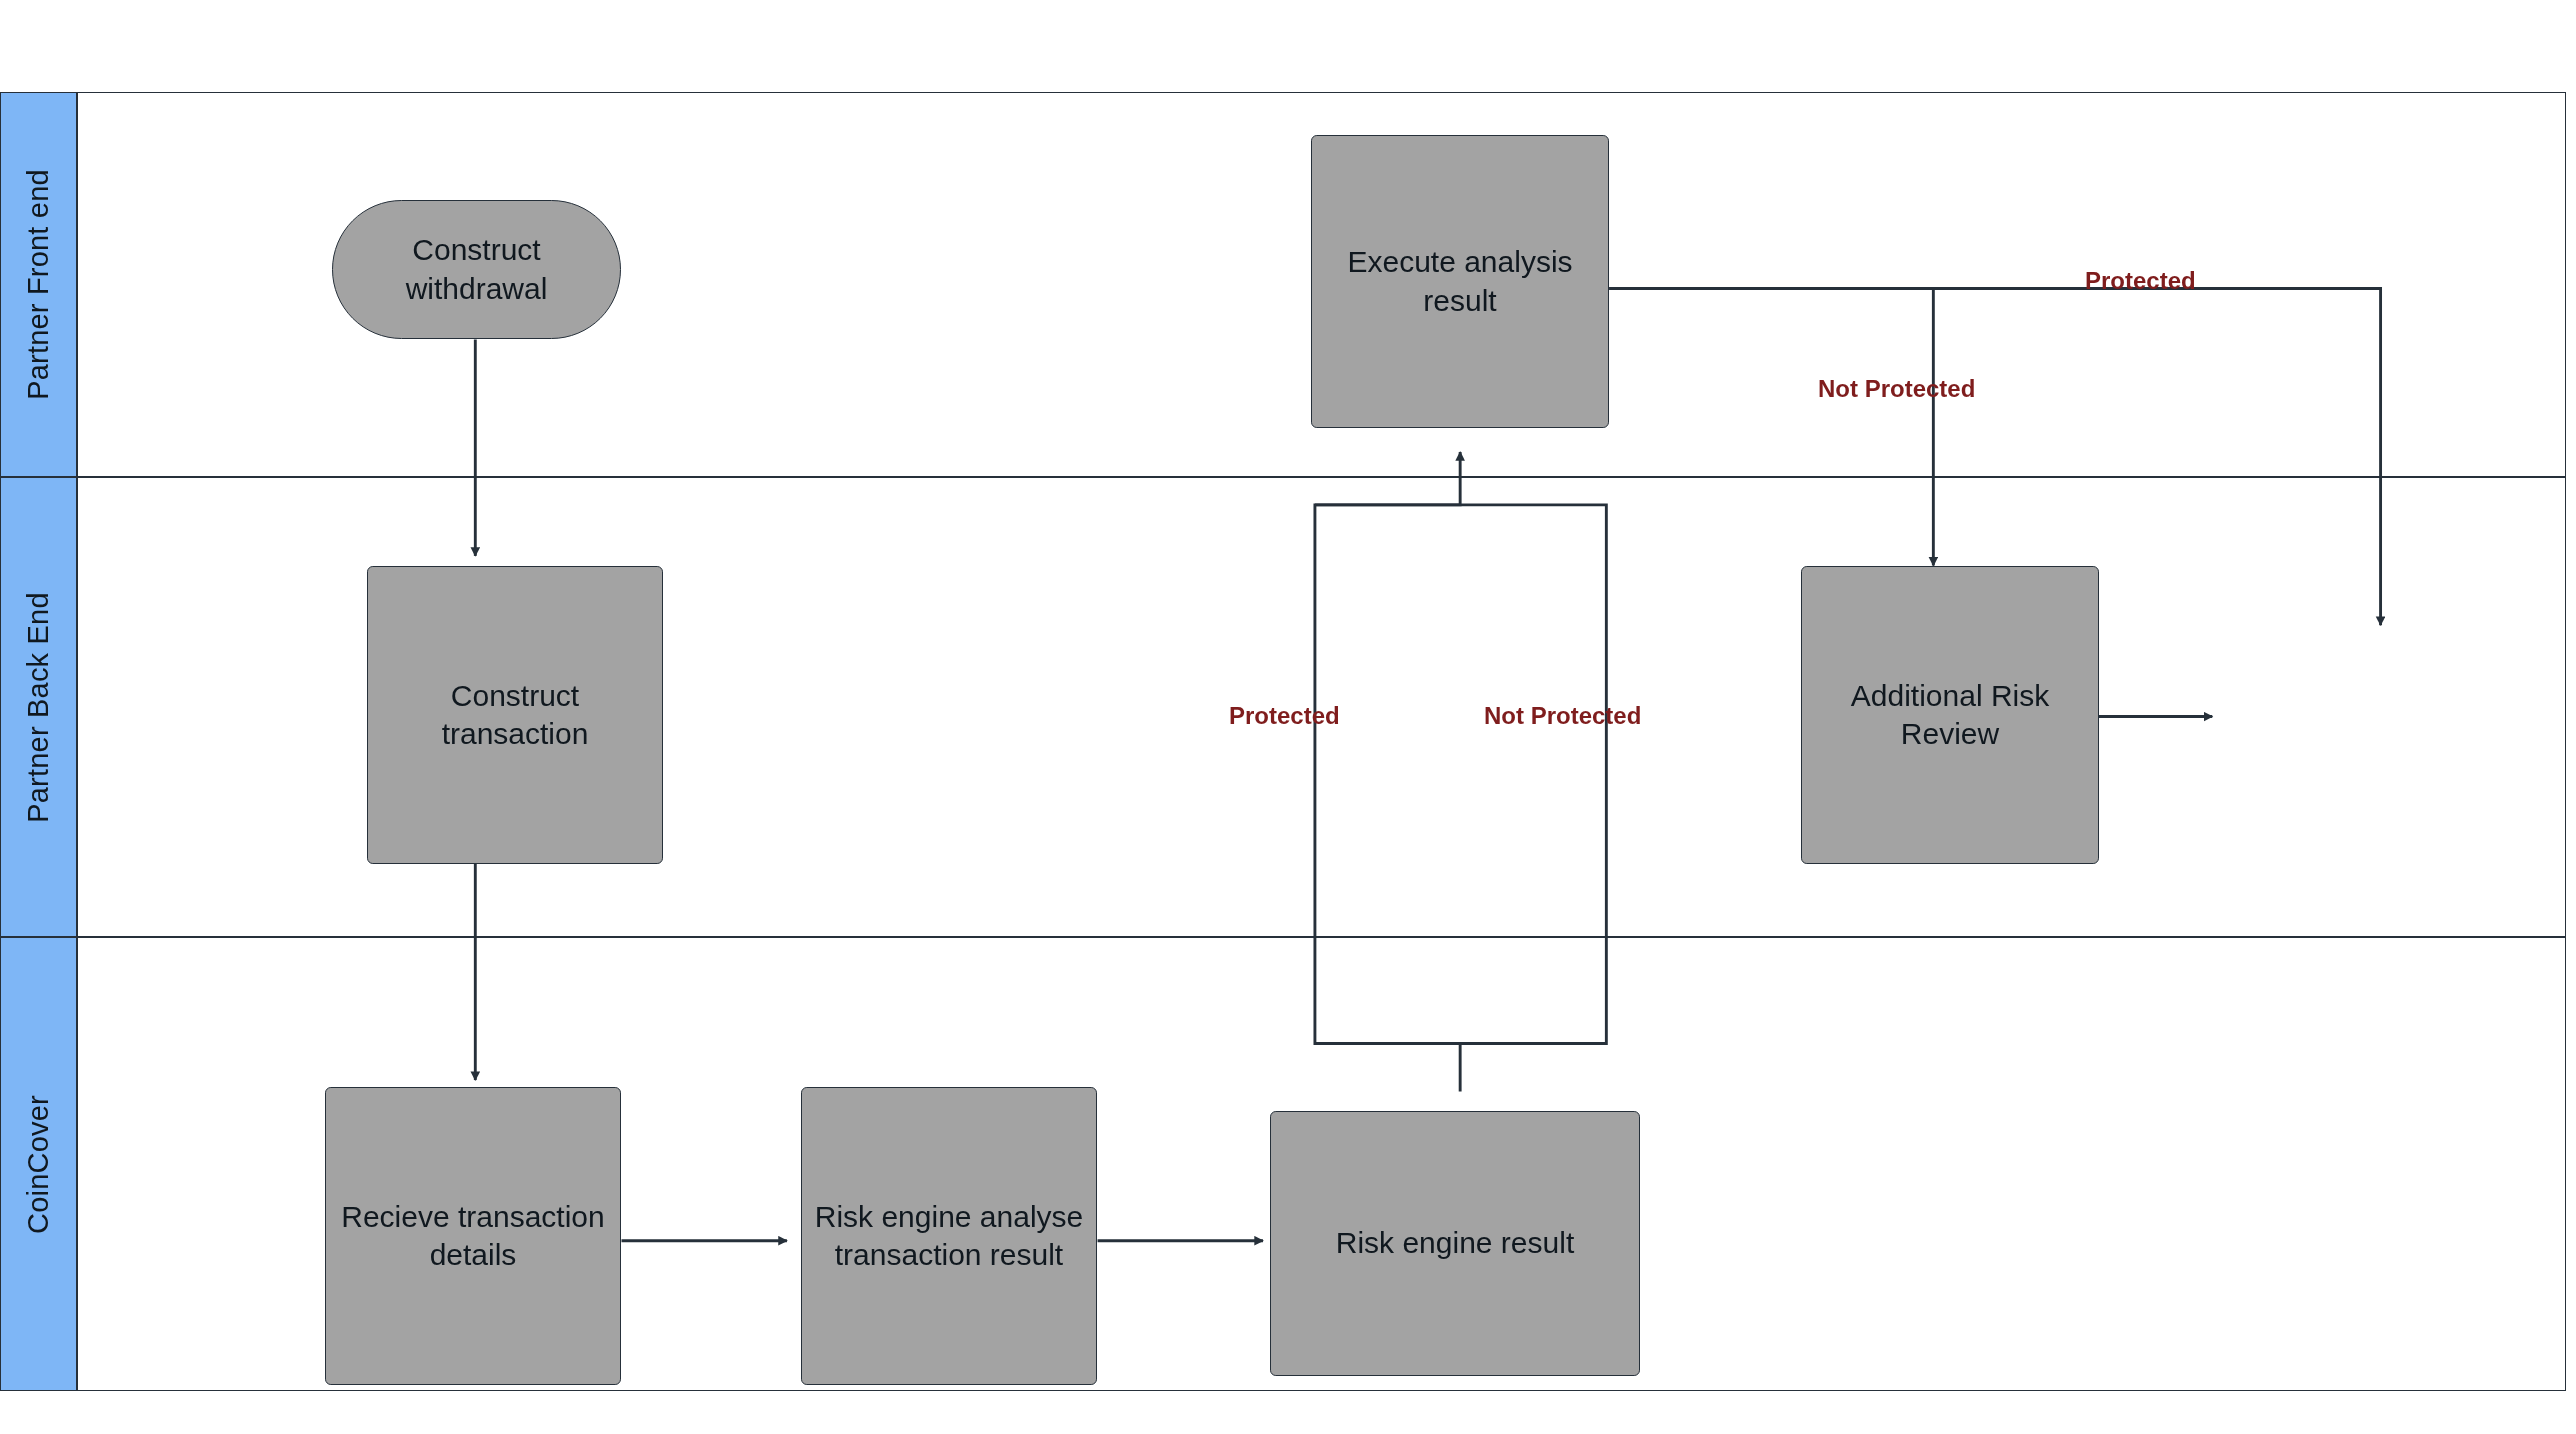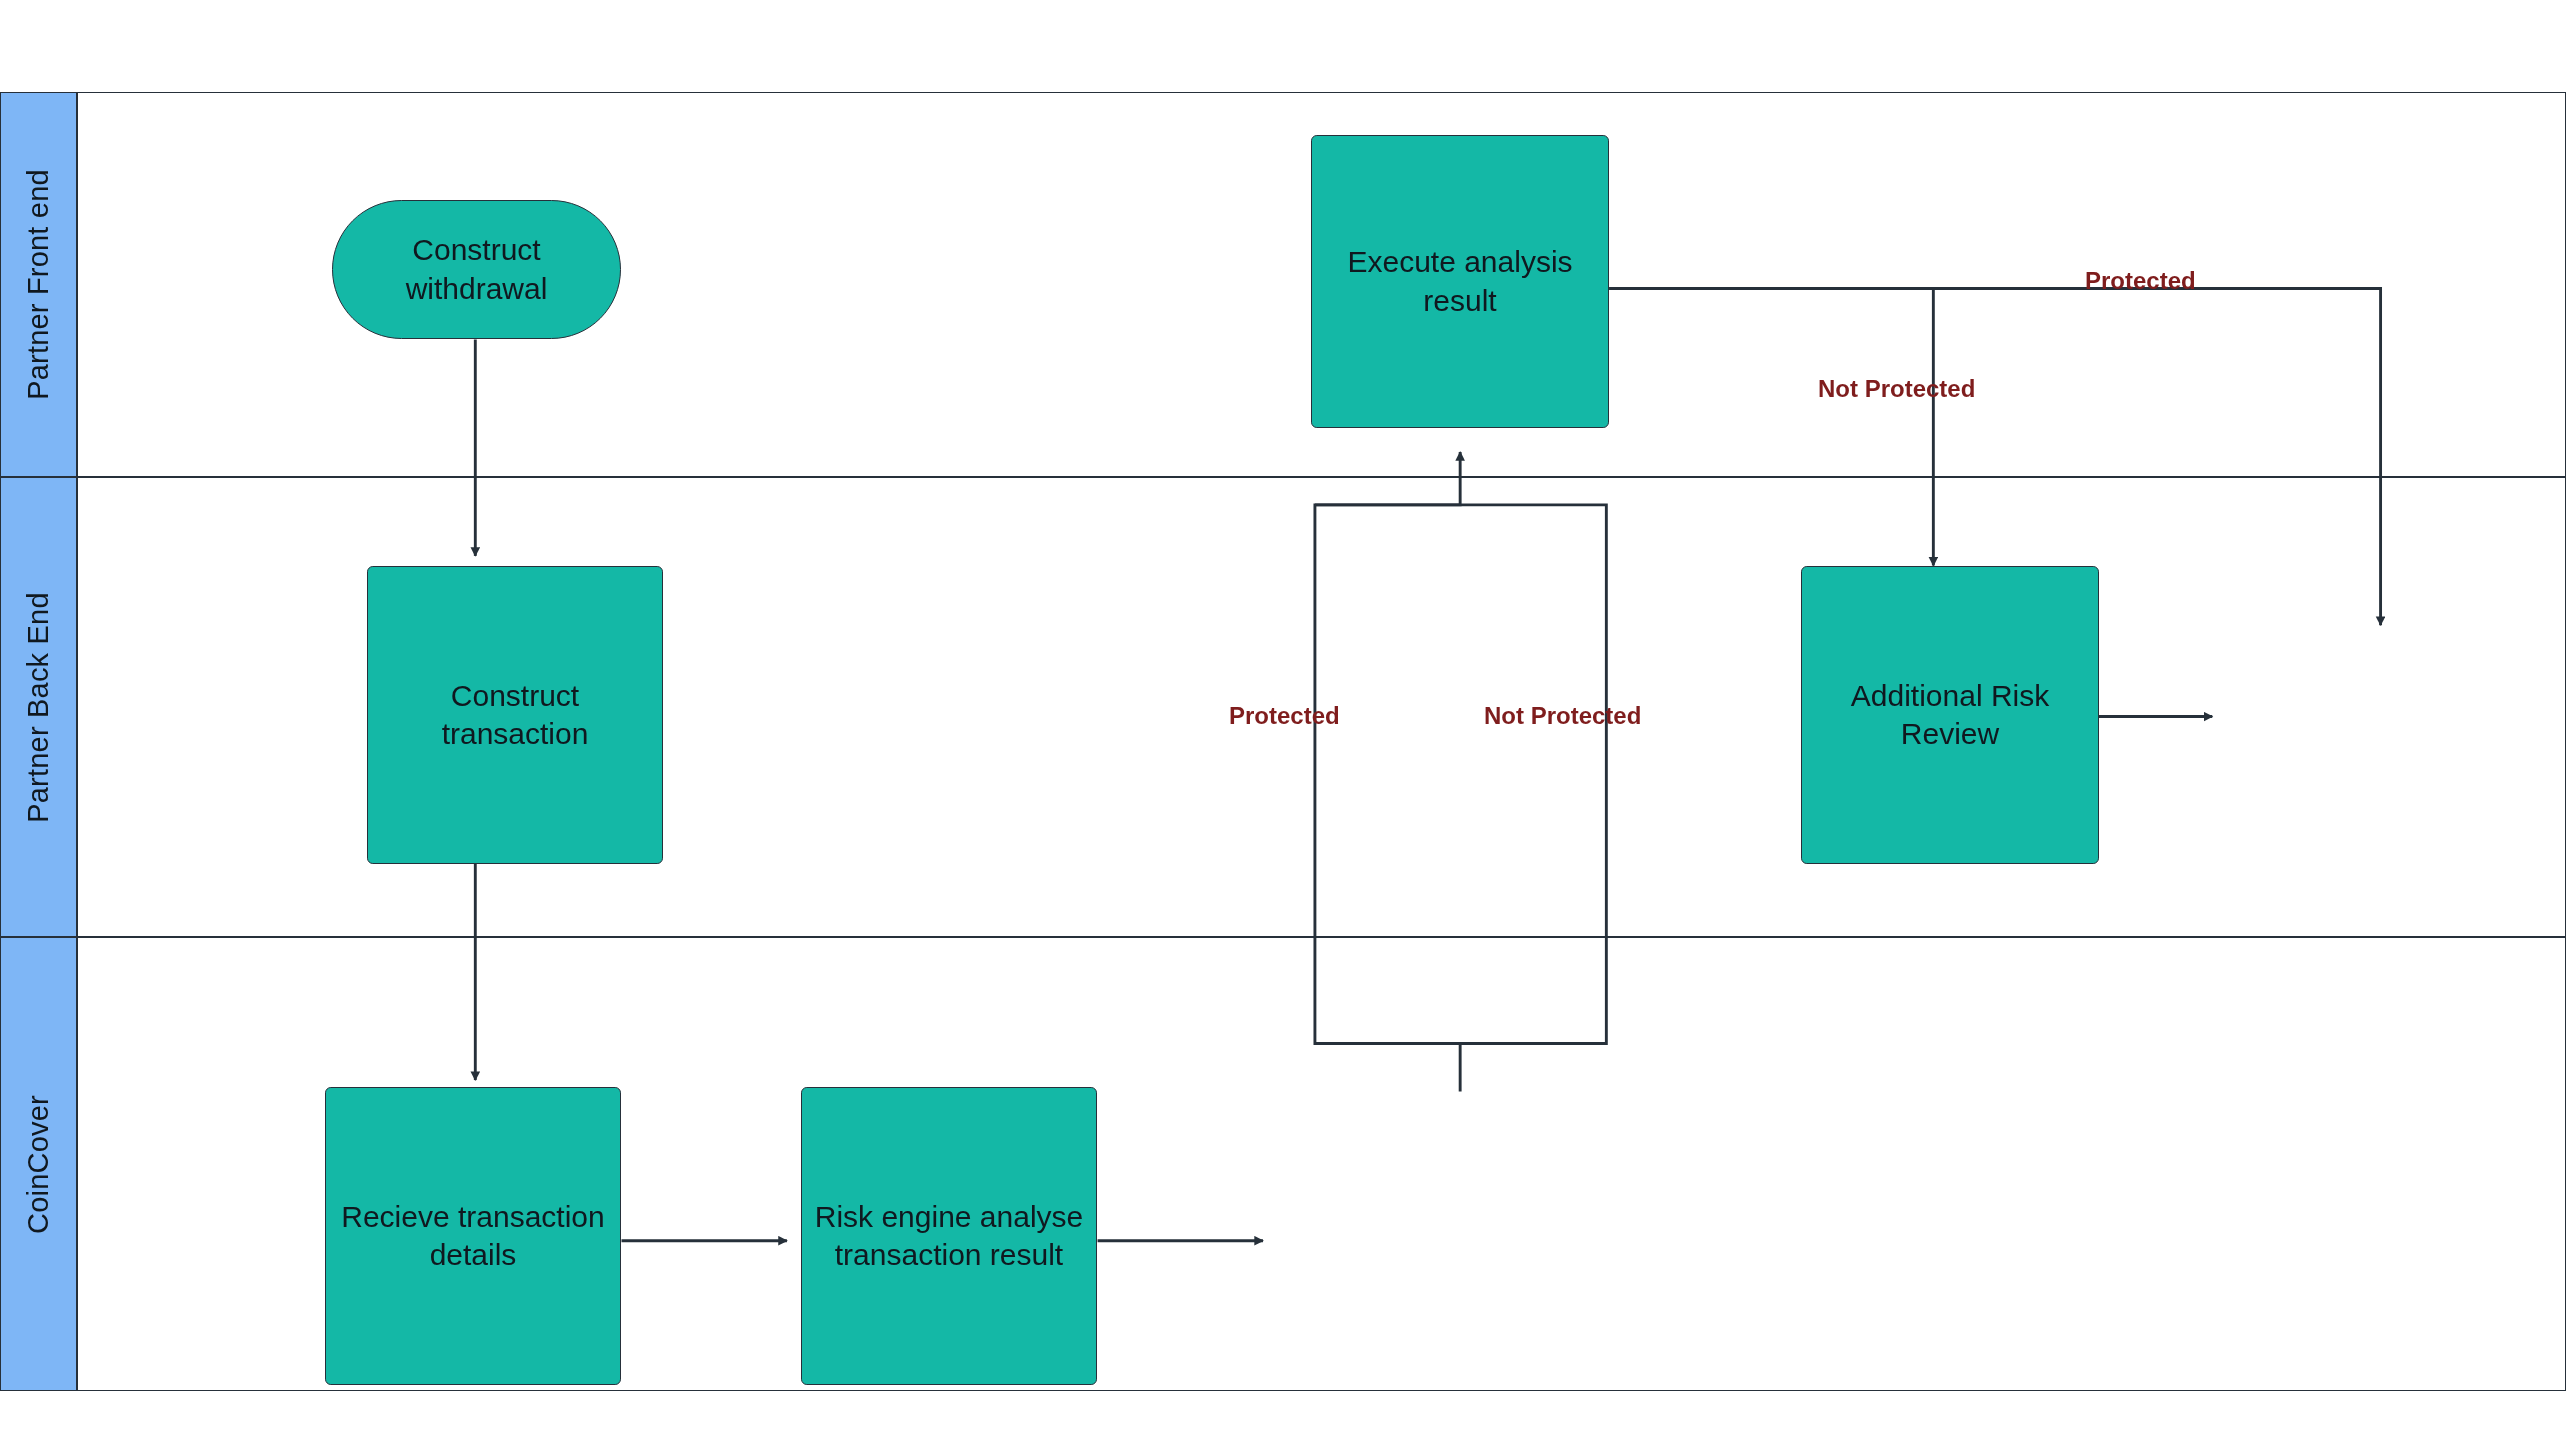--- a/index.html
+++ b/index.html
@@ -34,21 +34,21 @@
   .lane-label span {
     transform: rotate(-90deg);
     white-space: nowrap;
     font-size: 29px;
     letter-spacing: 0.2px;
   }
   .node {
     position: absolute;
     box-sizing: border-box;
     border: 1.9px solid #26303a;
-    background: #14b8a6;
+    background: #a3a3a3;
     display: flex;
     align-items: center;
     justify-content: center;
     text-align: center;
     color: #10181f;
     font-size: 30px;
     line-height: 1.28;
     padding: 3.8px 9.6px;
   }
   .node.rect { border-radius: 5.8px; }
@@ -133,20 +133,23 @@
 
 
   <div class="node rect" style="left:325px; top:1087px; width:296px; height:298px;">
     <span>Recieve transaction details</span>
   </div>
 
   <div class="node rect" style="left:801px; top:1087px; width:296px; height:298px;">
     <span>Risk engine analyse transaction result</span>
   </div>
 
+  <div class="node rect" style="left:1270px; top:1111px; width:370px; height:265px;">
+    <span>Risk engine result</span>
+  </div>
 
   <div class="edge-label" style="left:2085px; top:267px;">Protected</div>
   <div class="edge-label" style="left:1818px; top:375px;">Not Protected</div>
   <div class="edge-label" style="left:1229px; top:702px;">Protected</div>
   <div class="edge-label" style="left:1484px; top:702px;">Not Protected</div>
 
 </div>
 
 
 </body></html>

